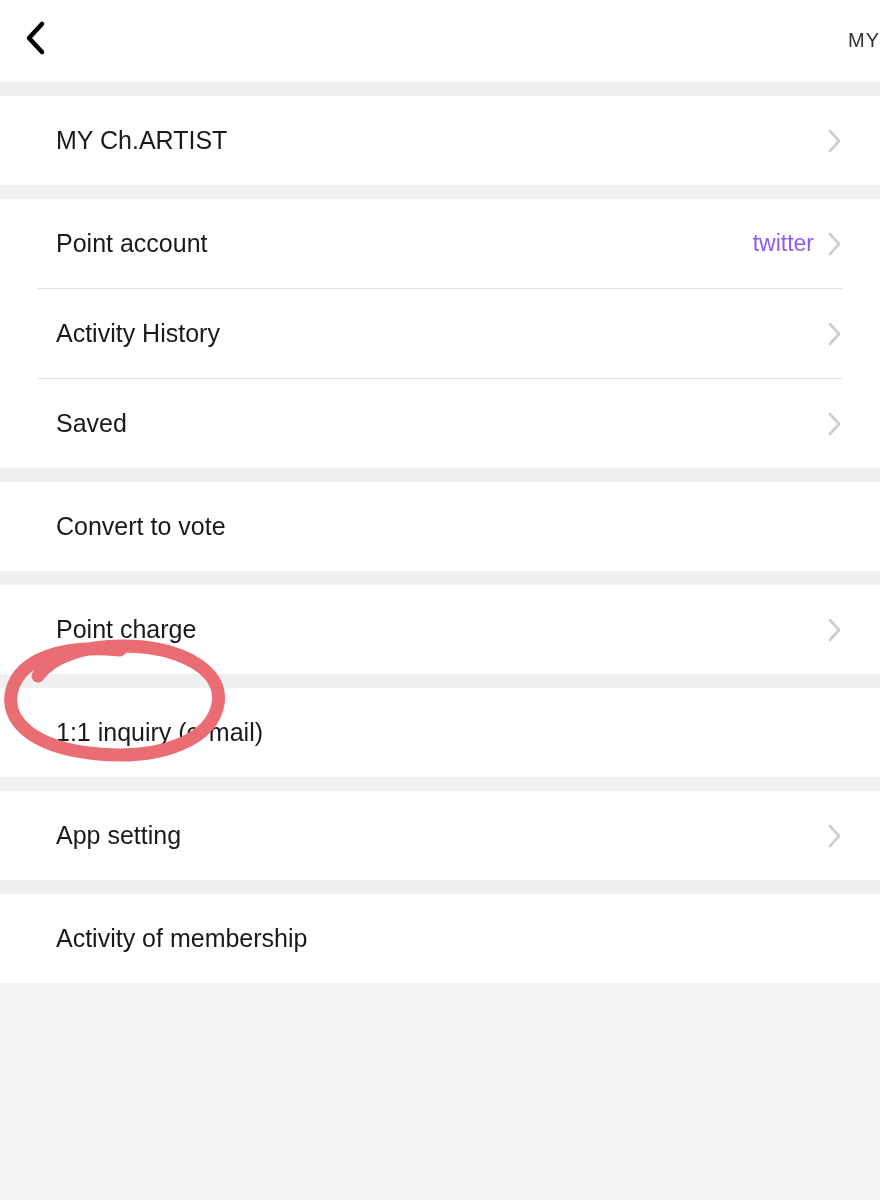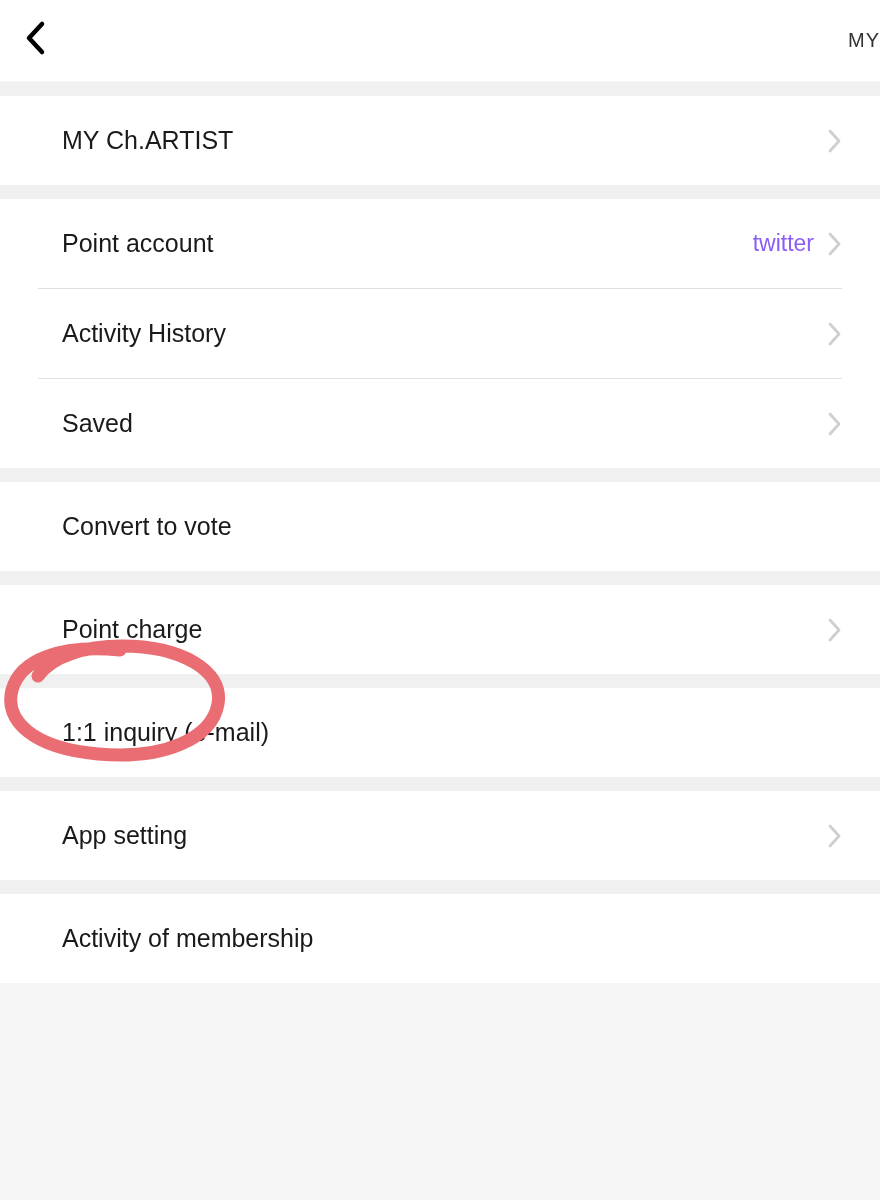--- a/index.html
+++ b/index.html
@@ -40,25 +40,24 @@
       height: 14px;
       background: #f0f0f0;
     }
     .section {
       background: #ffffff;
     }
     .row {
       display: flex;
       align-items: center;
       justify-content: space-between;
-      padding: 30px 38px 30px 38px;
+      padding: 30px 38px 30px 56px;
       background: #ffffff;
       cursor: pointer;
       position: relative;
-      margin-left: 24px;
     }
     .row-label {
       font-size: 25px;
       font-weight: 400;
       color: #1a1a1a;
     }
     .row-right {
       display: flex;
       align-items: center;
       gap: 14px;

